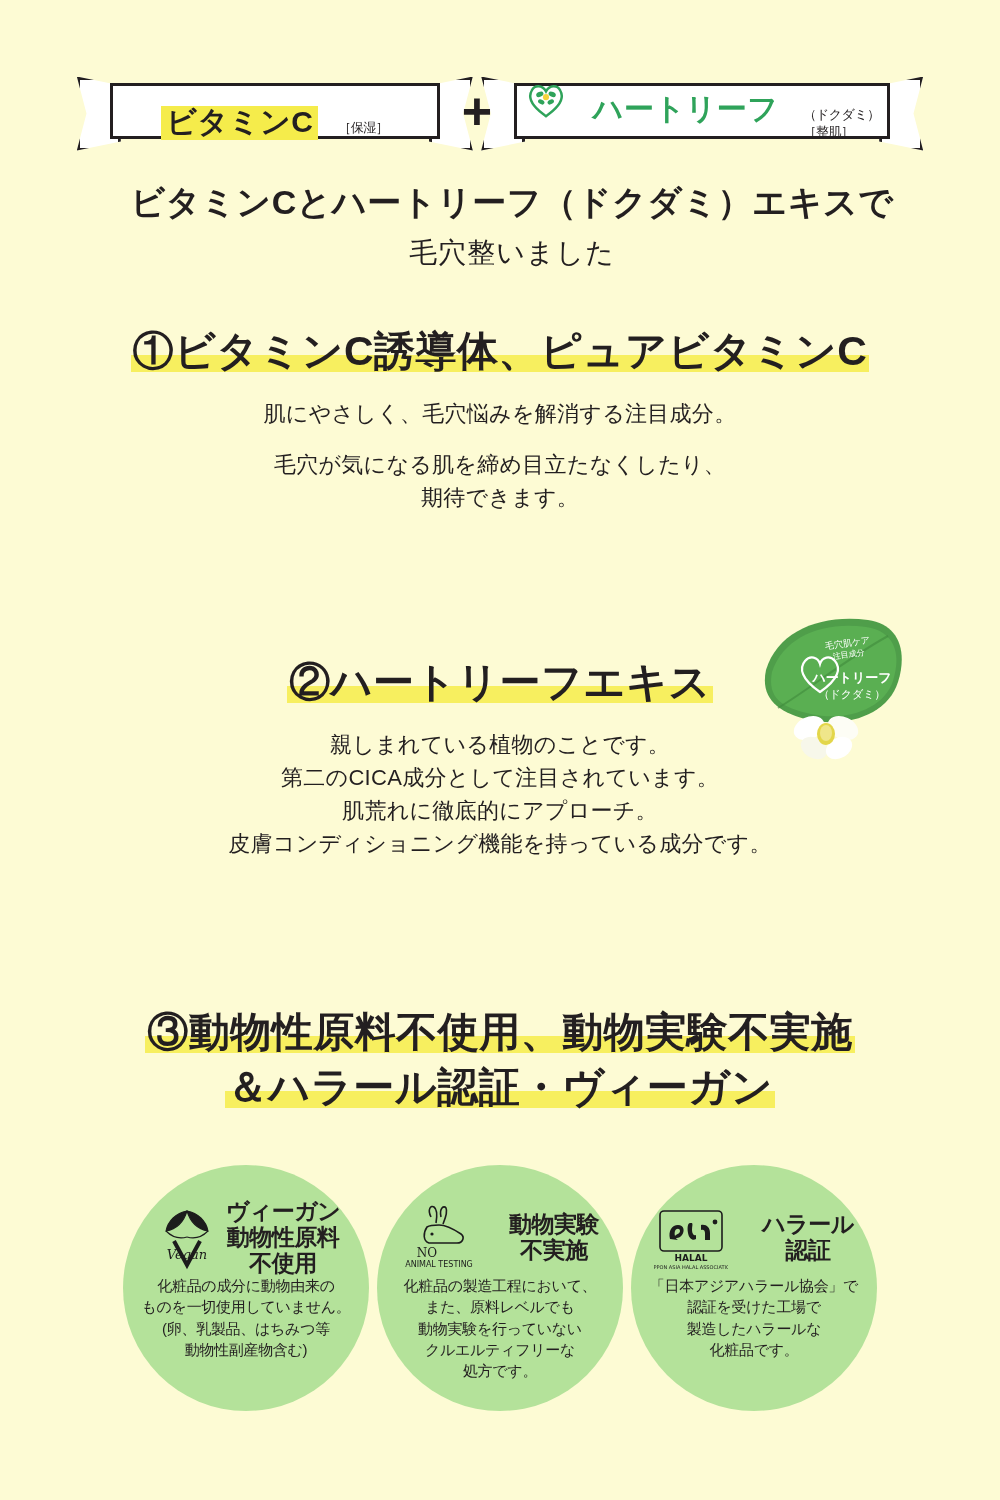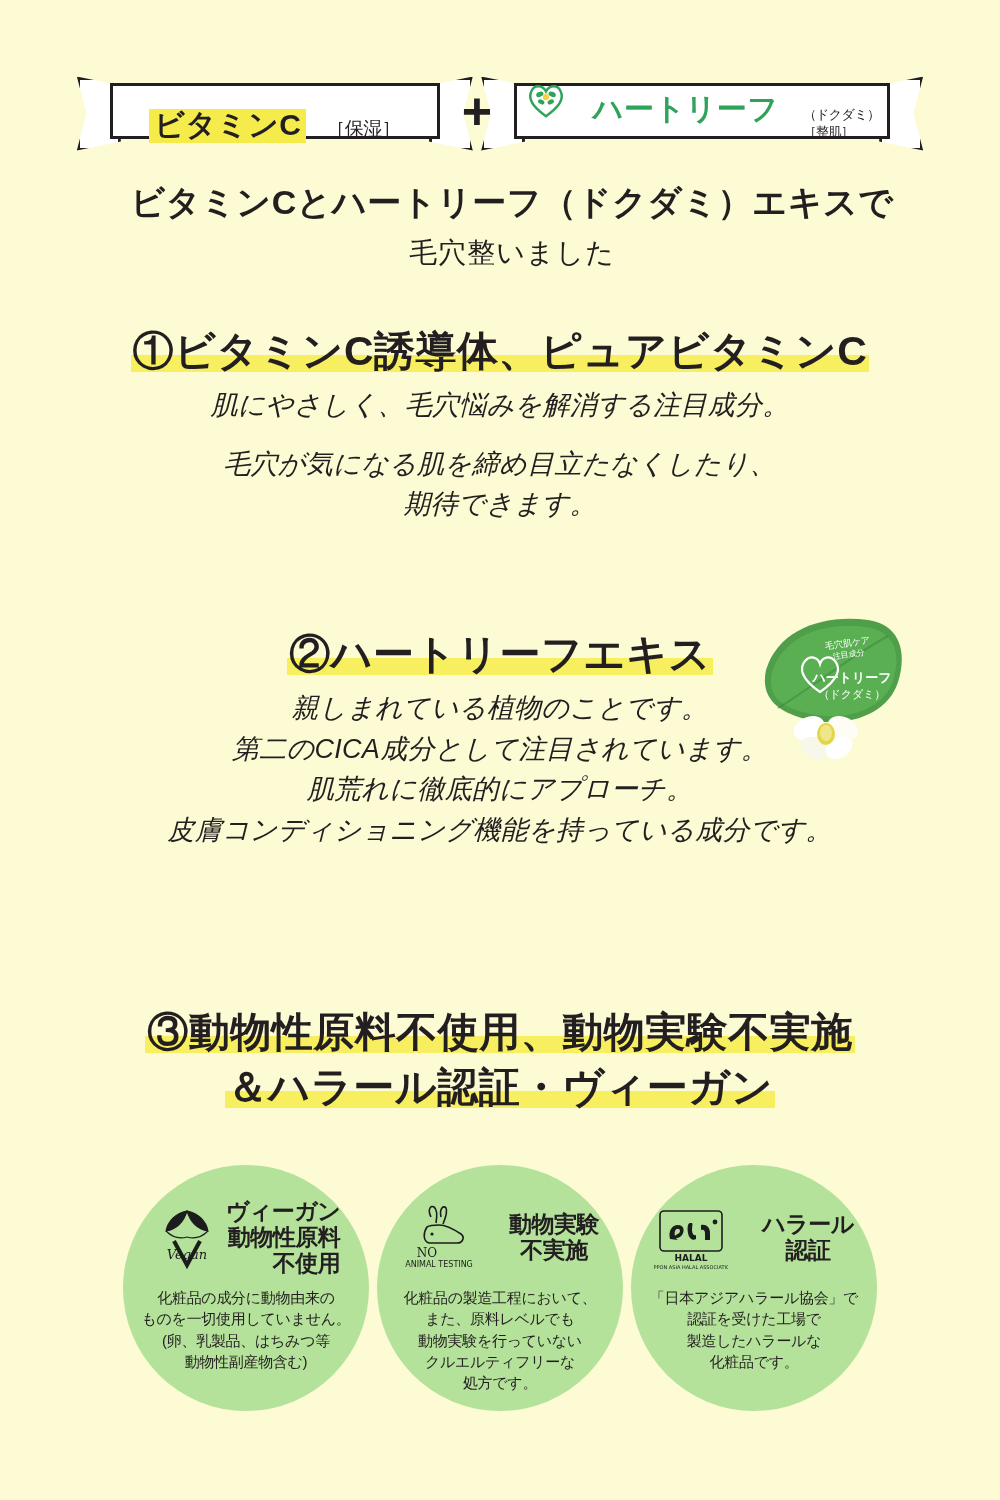--- a/index.html
+++ b/index.html
@@ -66,21 +66,21 @@
   }
   .vitc-hl {
     background: #f5ec4b;
     font-weight: bold;
     font-size: 30px;
     padding: 1px 5px 3px;
     line-height: 1;
     letter-spacing: 0.5px;
   }
   .small-note {
-    font-size: 19px;
+    font-size: 13px;
     letter-spacing: -0.5px;
     margin-top: 37px;
   }
   .plus {
     font-size: 52px;
     font-weight: bold;
     margin: 0 22px;
     line-height: 1;
   }
   .hl-text {
@@ -136,25 +136,24 @@
     font-size: 41px;
     font-weight: bold;
     letter-spacing: 0.5px;
     line-height: 1.35;
   }
   .sec-title .mark {
     background: linear-gradient(transparent 58%, #f7ef5f 58%, #f7ef5f 96%, transparent 96%);
     padding: 0 2px;
   }
   .sec-body {
-    font-size: 27px;
+    font-size: 22px;
     line-height: 1.5;
-    margin-top: 6px;
+    margin-top: 18px;
     letter-spacing: 0.3px;
-    font-style: italic;
   }
   .sec-body p { margin: 0; }
   .sec-body .gap { margin-top: 18px; }
 
   
   .leaf-badge {
     position: absolute;
     right: 82px;
     top: 608px;
     width: 170px;
@@ -192,29 +191,28 @@
   }
   .badge-logo {
     width: 70px;
     height: 70px;
     flex: 0 0 auto;
   }
   .badge-title {
     font-size: 23px;
     font-weight: bold;
     line-height: 1.12;
-    text-align: right;
+    text-align: center;
     letter-spacing: -0.5px;
   }
   .badge-title.center { text-align: center; margin-left: 34px; }
   .badge-desc {
     font-size: 15px;
     line-height: 1.42;
     text-align: center;
-    margin-top: 12px;
     padding: 0 16px;
     letter-spacing: -0.3px;
   }
 </style>
 </head>
 <body>
 
 <div class="banner-row">
 
   <div class="ribbon left">
@@ -284,21 +282,21 @@
       <ellipse cx="-17" cy="-6" rx="16" ry="11" fill="#ffffff" transform="rotate(-25 -17 -6)"></ellipse>
       <ellipse cx="17" cy="-6" rx="16" ry="11" fill="#fdfdf5" transform="rotate(25 17 -6)"></ellipse>
       <ellipse cx="-12" cy="14" rx="14" ry="10" fill="#f7f7ea" transform="rotate(30 -12 14)"></ellipse>
       <ellipse cx="13" cy="14" rx="14" ry="10" fill="#ffffff" transform="rotate(-30 13 14)"></ellipse>
       <ellipse cx="0" cy="0" rx="9" ry="11" fill="#e3d64a"></ellipse>
       <ellipse cx="0" cy="-1" rx="6" ry="8" fill="#efe68a"></ellipse>
     </g>
   </svg>
 </div>
 
-<div class="section" style="top:627px;">
+<div class="section" style="top:655px;">
   <div class="sec-title">
     <span class="mark">②ハートリーフエキス</span>
   </div>
   <div class="sec-body">
     <p>親しまれている植物のことです。</p>
     <p>第二のCICA成分として注目されています。</p>
     <p>肌荒れに徹底的にアプローチ。</p>
     <p>皮膚コンディショニング機能を持っている成分です。</p>
   </div>
 </div>

